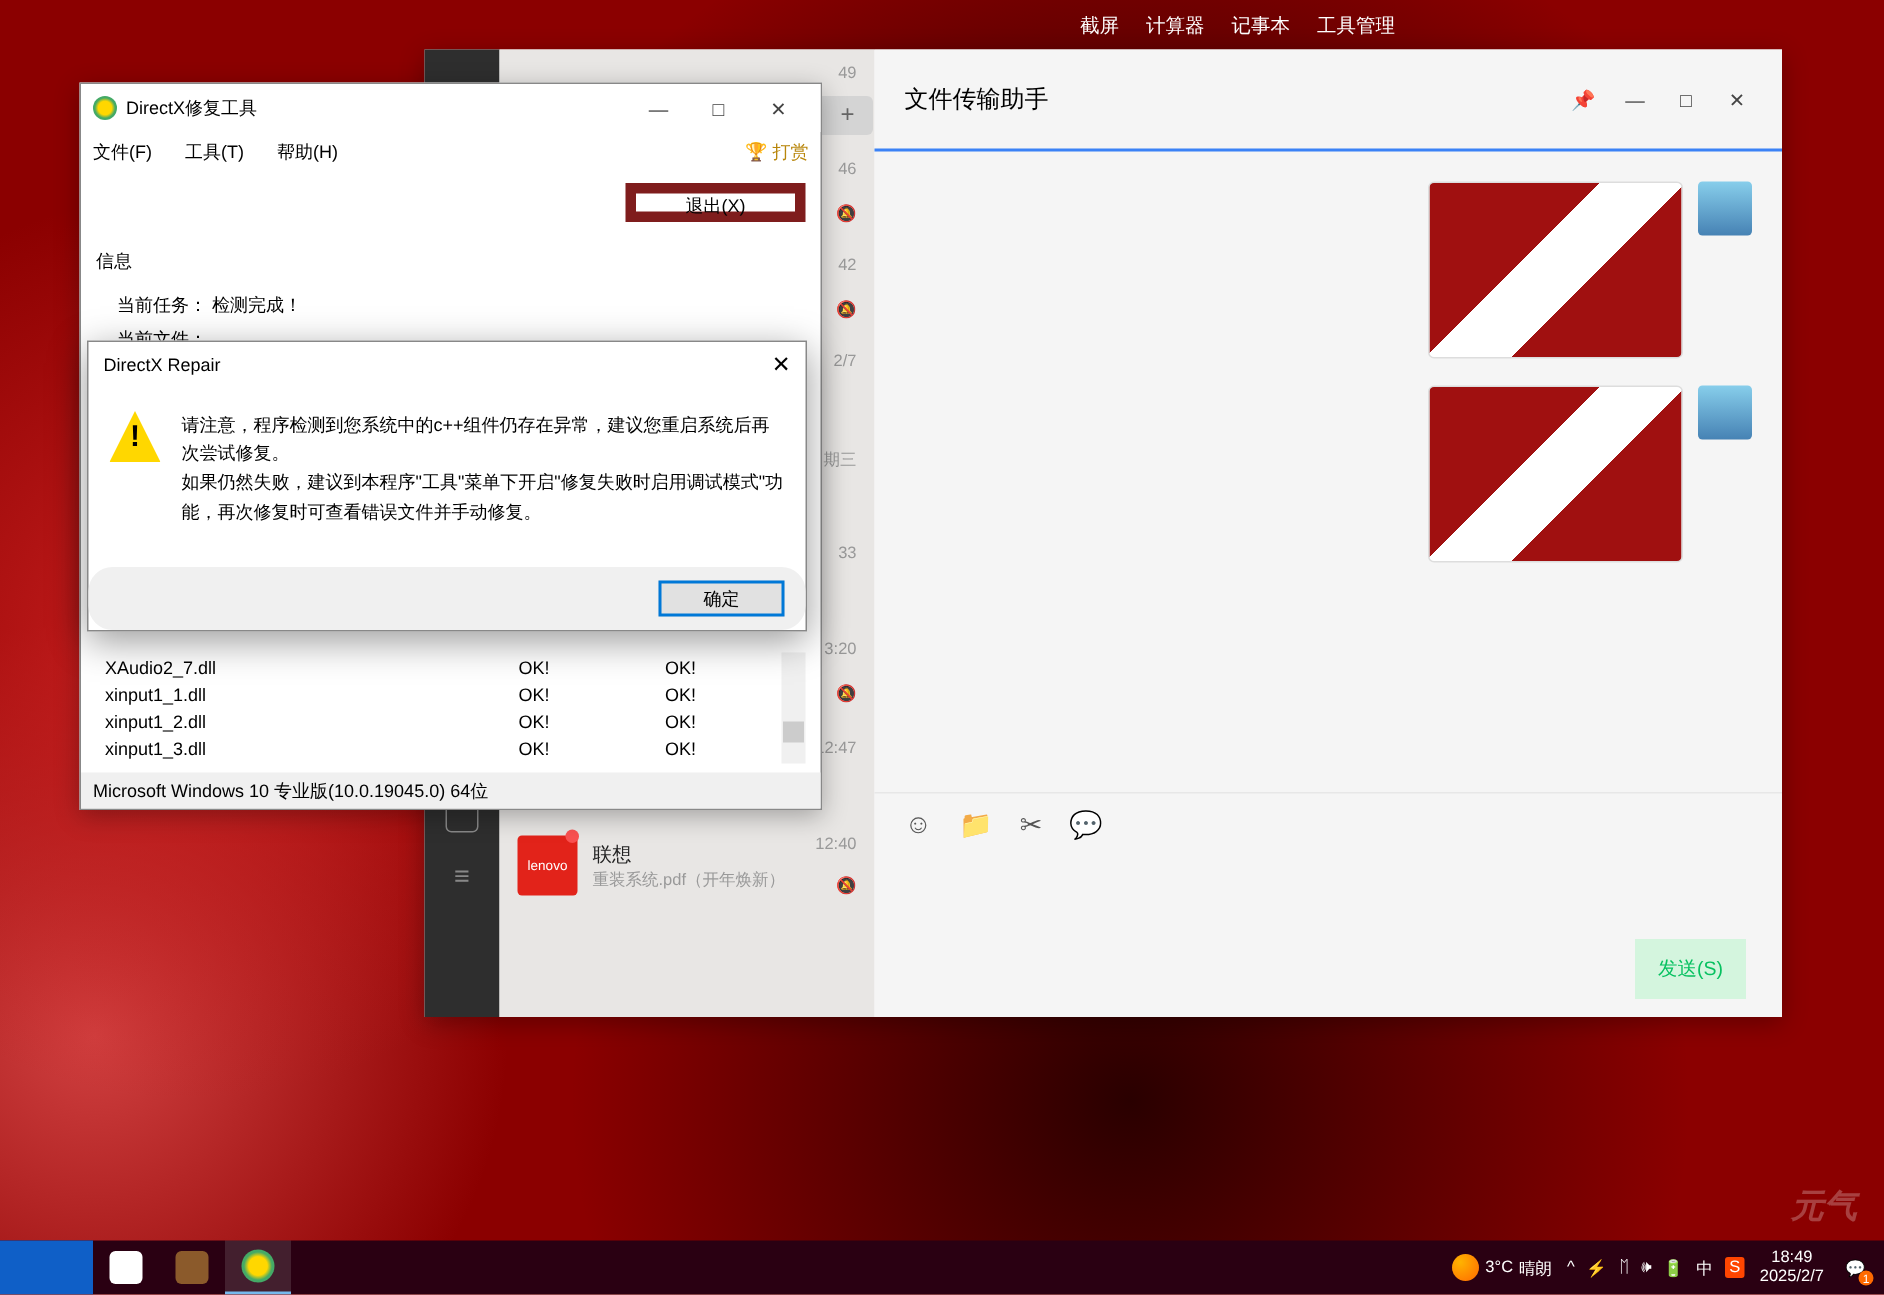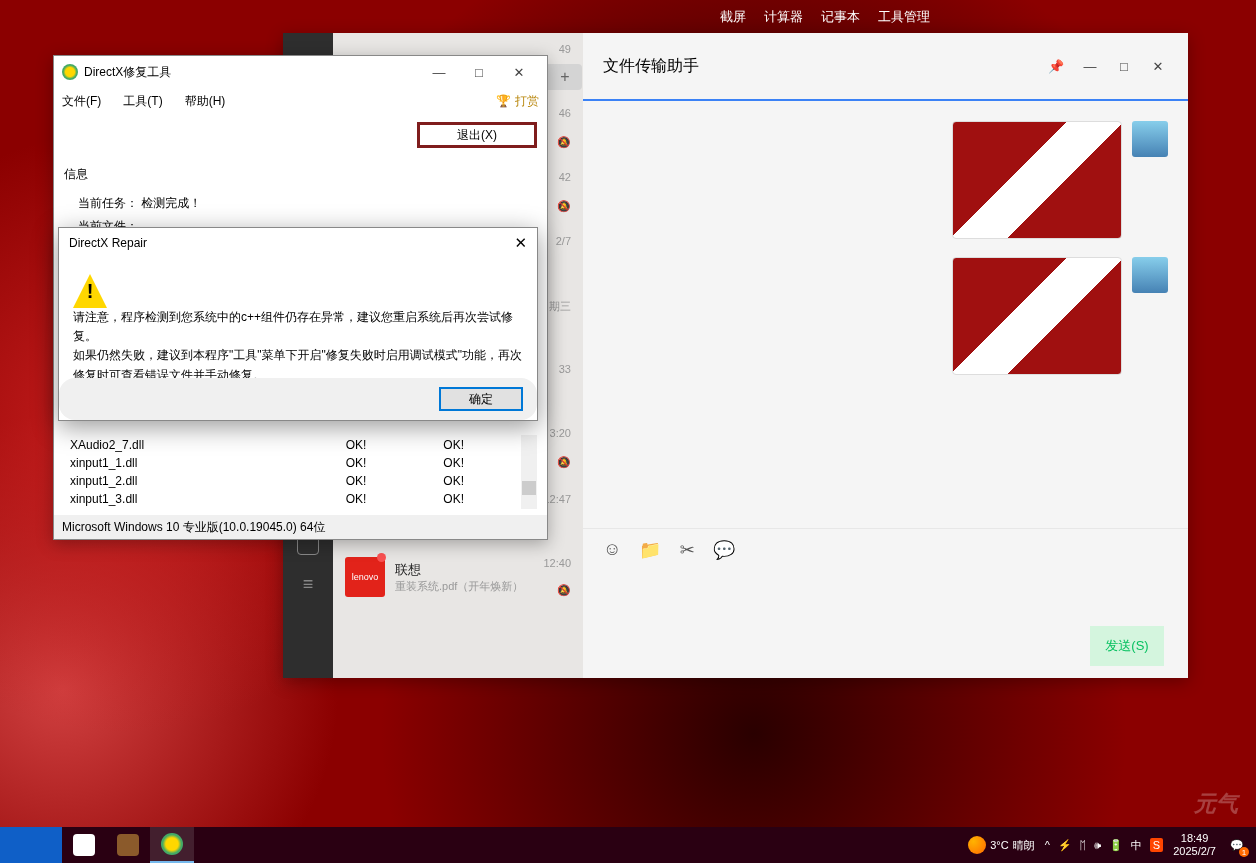--- a/index.html
+++ b/index.html
@@ -13,37 +13,37 @@
 .directx-window { position: absolute; left: 53px; top: 55px; width: 495px; height: 485px; background: #fff; border: 1px solid #888; box-shadow: 0 4px 16px rgba(0,0,0,0.3); }
 .dx-titlebar { height: 32px; display: flex; align-items: center; padding: 0 8px; background: #fff; }
 .dx-icon { width: 16px; height: 16px; background: radial-gradient(circle, #ffd700 40%, #4a6 60%); border-radius: 50%; margin-right: 6px; }
 .dx-title { font-size: 12px; flex: 1; }
 .dx-winctrl { display: flex; }
 .dx-winctrl div { width: 40px; height: 28px; display: flex; align-items: center; justify-content: center; cursor: pointer; font-size: 13px; color: #444; }
 .dx-menubar { height: 26px; display: flex; align-items: center; padding: 0 8px; font-size: 12px; }
 .dx-menubar span { margin-right: 22px; cursor: pointer; }
 .dx-menubar .reward { margin-left: auto; margin-right: 0; color: #b8860b; }
 .dx-body { padding: 8px 10px; }
-.exit-btn { float: right; width: 120px; height: 26px; border: 3px solid #7f1d1d; background: #fff; font-size: 12px; cursor: pointer; }
+.exit-btn { float: right; width: 120px; height: 26px; border: 7px solid #7f1d1d; background: #fff; font-size: 12px; cursor: pointer; }
 .dx-info { clear: both; padding-top: 18px; font-size: 12px; }
 .dx-info-label { margin-bottom: 12px; }
 .dx-task { padding-left: 14px; margin: 6px 0; }
 .dx-file { padding-left: 14px; margin: 6px 0; }
 .dx-table-area { position: absolute; bottom: 30px; left: 10px; right: 10px; }
 .dx-table { width: 100%; font-size: 12px; font-family: "SimSun", monospace; }
 .dx-table td { padding: 0 4px; height: 16px; }
 .dx-table-scroll { position: absolute; right: 0; top: 0; bottom: 0; width: 16px; background: #f0f0f0; }
 .dx-table-scroll-thumb { position: absolute; bottom: 14px; left: 1px; right: 1px; height: 14px; background: #ccc; }
 .dx-status { position: absolute; bottom: 0; left: 0; right: 0; height: 24px; background: #f0f0f0; font-size: 12px; padding: 4px 8px; }
 
 
 .modal { position: absolute; left: 58px; top: 227px; width: 480px; height: 194px; background: #fff; border: 1px solid #888; box-shadow: 0 6px 24px rgba(0,0,0,0.4); z-index: 10; }
 .modal-title { height: 30px; display: flex; align-items: center; padding: 0 10px; font-size: 12px; }
 .modal-close { margin-left: auto; cursor: pointer; font-size: 15px; }
-.modal-body { display: flex; padding: 16px 14px 10px 14px; flex-direction: column; }
+.modal-body { display: flex; padding: 16px 14px 10px 14px; }
 .modal-icon { width: 34px; height: 34px; margin-right: 14px; position: relative; }
 .modal-icon::before { content: ""; position: absolute; inset: 0; background: #ffd700; clip-path: polygon(50% 0, 100% 100%, 0 100%); }
 .modal-icon::after { content: "!"; position: absolute; inset: 0; display: flex; align-items: center; justify-content: center; font-weight: bold; font-size: 20px; color: #000; }
 .modal-text { font-size: 12px; line-height: 1.6; flex: 1; }
 .modal-footer { position: absolute; bottom: 0; left: 0; right: 0; height: 42px; background: #f0f0f0; display: flex; justify-content: flex-end; align-items: center; padding: 0 14px; border-radius: 16px; }
 .modal-ok { width: 84px; height: 24px; border: 2px solid #0078d7; background: #e1e1e1; font-size: 12px; cursor: pointer; }
 
 
 .wechat { position: absolute; left: 283px; top: 33px; width: 905px; height: 645px; background: #f5f5f5; display: flex; box-shadow: 0 4px 16px rgba(0,0,0,0.3); }
 .wechat-side { width: 50px; background: #2e2e2e; display: flex; flex-direction: column; align-items: center; padding-top: 460px; gap: 18px; }

